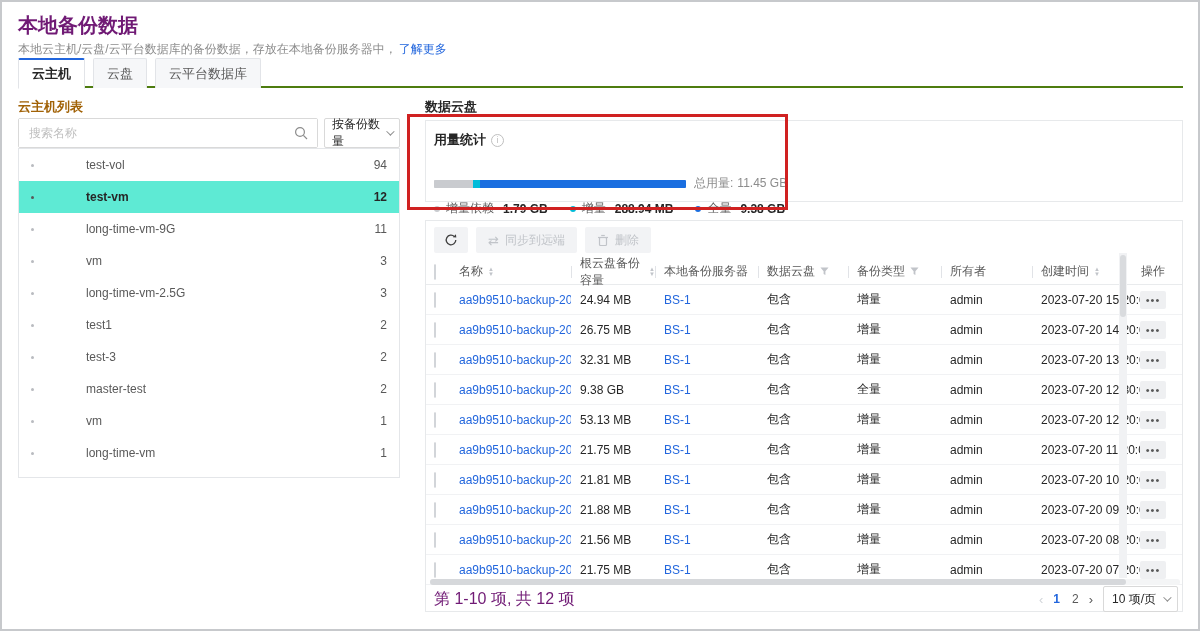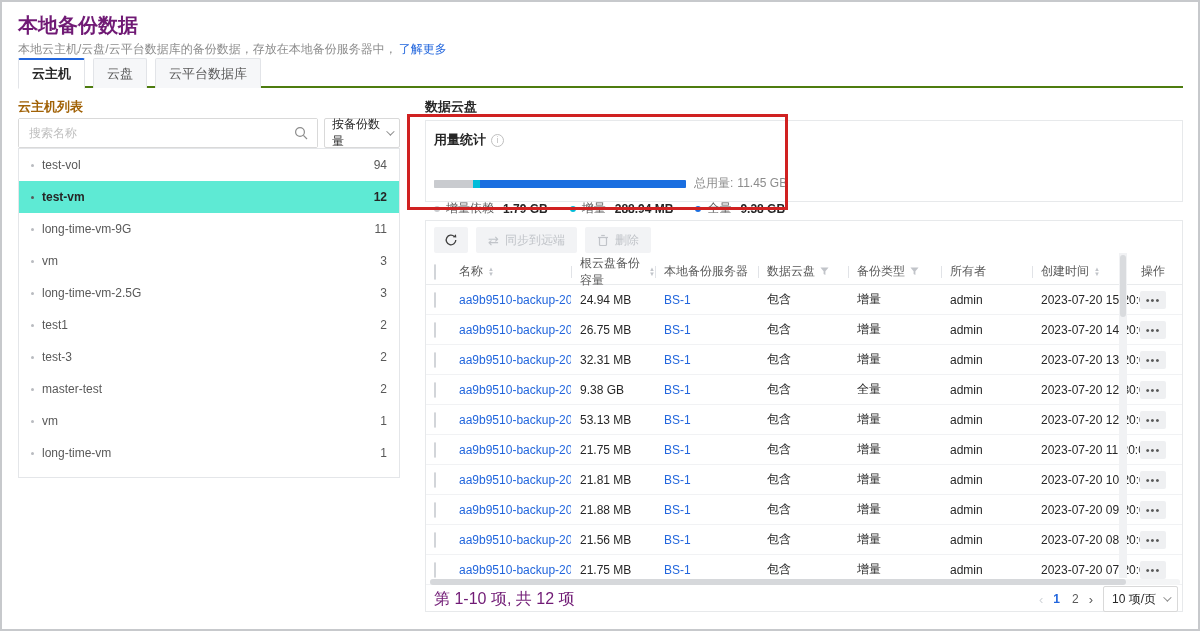--- a/index.html
+++ b/index.html
@@ -29,21 +29,21 @@
   .search-box { flex:1; position:relative; border:1px solid #d9d9d9; border-radius:2px; background:#fff; }
   .search-box input { width:100%; height:28px; border:none; outline:none; padding:0 30px 0 10px; font-size:12px;
                       font-family:inherit; color:#262626; }
   .search-box input::placeholder { color:#bfbfbf; }
   .search-box svg { position:absolute; right:9px; top:7px; }
   .sort-select { width:76px; border:1px solid #d9d9d9; border-radius:2px; display:flex; align-items:center;
                  justify-content:space-between; padding:0 7px; font-size:12px; color:#262626; cursor:pointer; background:#fff; }
   .caret { width:6px; height:6px; border-right:1px solid #8c8c8c; border-bottom:1px solid #8c8c8c;
            transform:rotate(45deg) translateY(-2px); flex:none; }
   .list-box { position:absolute; left:18px; top:148px; width:382px; height:330px; border:1px solid #e4e6e9; background:#fff; overflow:hidden; }
-  .list-item { height:27px; display:flex; align-items:center; padding:16px 12px; font-size:12px; color:#595959; cursor:pointer; }
+  .list-item { height:27px; display:flex; align-items:center; padding:16px 12px; font-size:12px; color:#595959; cursor:pointer;gap:44px; }
   .list-item .dot { width:3px; height:3px; border-radius:50%; background:#b9bbc0; margin-right:8px; flex:none; }
   .list-item .nm { flex:1; overflow:hidden; white-space:nowrap; text-overflow:ellipsis; }
   .list-item .ct { color:#595959; }
   .list-item.selected { background:#5eead4; color:#262626; font-weight:bold; }
   .list-item.selected .dot { background:#595959; }
   .list-item.selected .ct { color:#262626; }
 
   
   .right-title { position:absolute; left:425px; top:98px; font-size:13px; font-weight:bold; color:#262626; }
 

